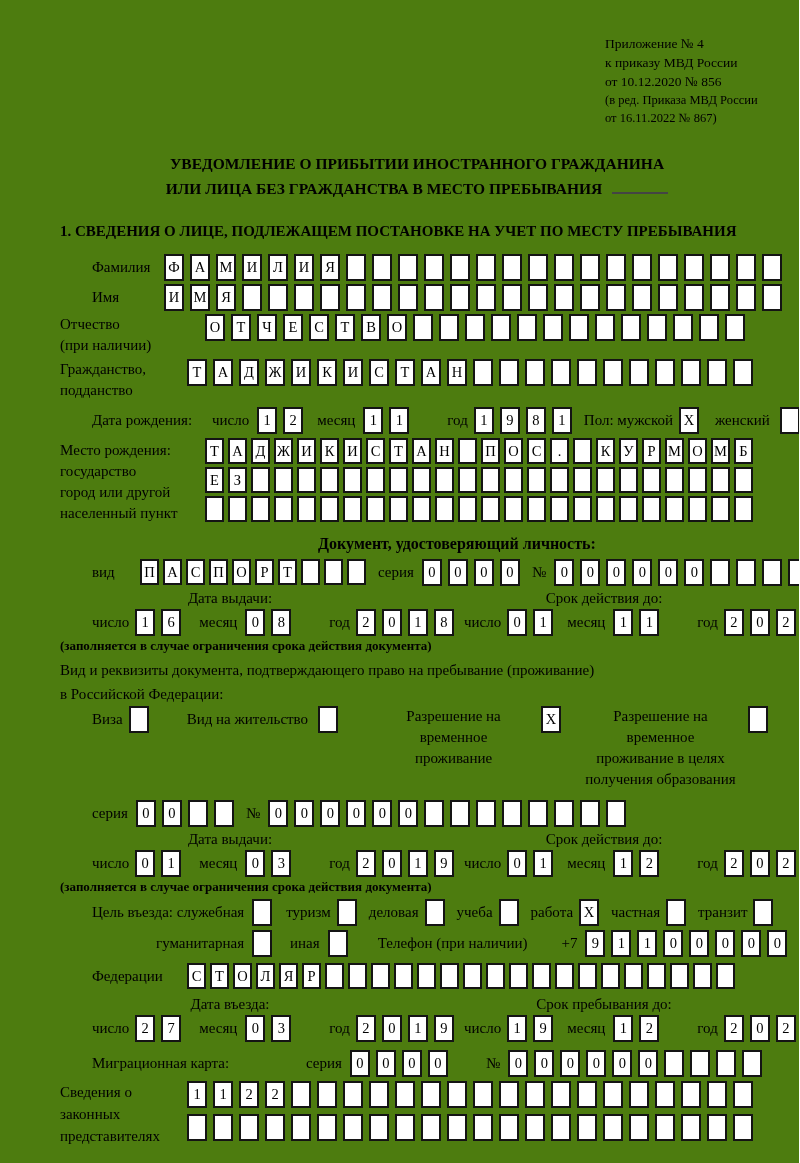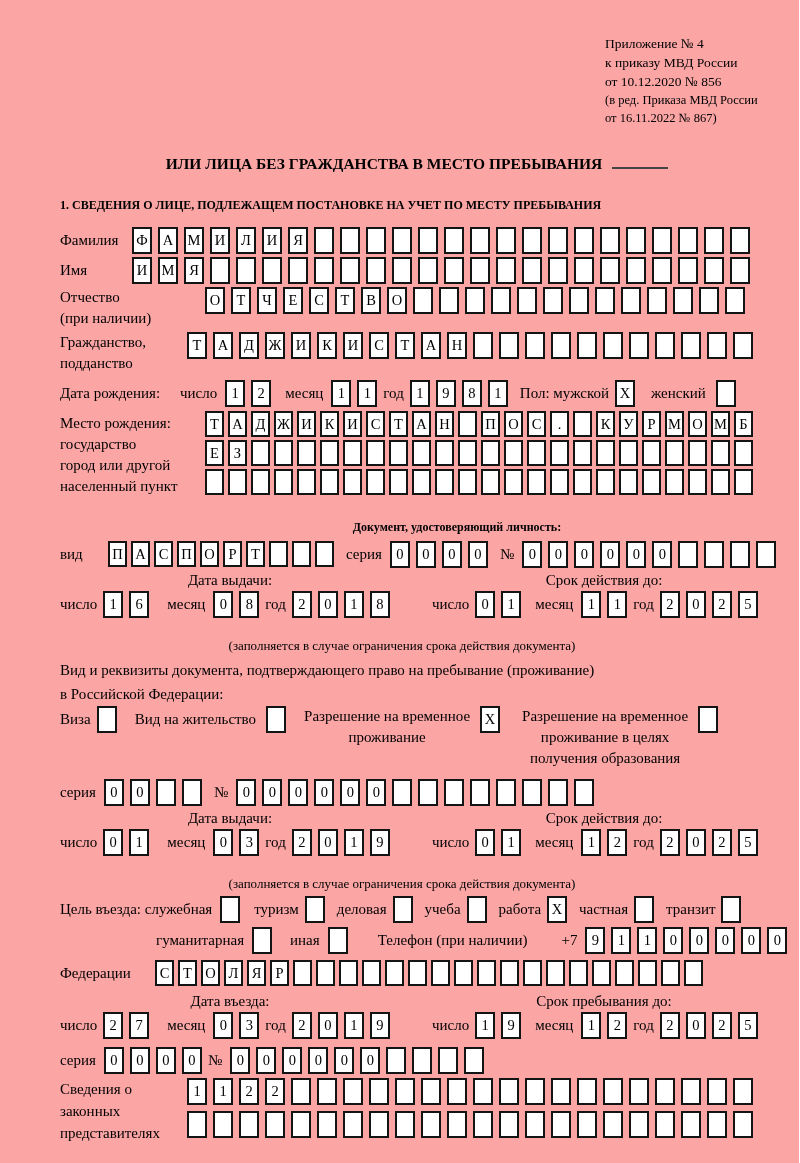--- a/index.html
+++ b/index.html
@@ -1,56 +1,56 @@
 <!DOCTYPE html>
 <html><head>
 <meta charset="utf-8">
 <style>
   html,body { margin:0; padding:0; background:#fff; }
   .page {
     width:799px; height:1163px; box-sizing:border-box;
     padding:34px 25px 10px 60px;
     font-family:"Liberation Serif", serif; color:#000;
-    font-size:15px; overflow:hidden; background:#fca5a5;
+    font-size:15px; overflow:hidden; background:#4d7c0f;
   }
   .law-ref { margin-left:545px; line-height:19px; font-size:13.5px; }
   .law-ref .small { font-size:12.5px; line-height:18px; }
   .forma { text-align:right; font-weight:bold; font-size:16px; margin-top:22px; padding-right:28px; letter-spacing:0.5px; }
   .title { text-align:center; font-weight:bold; font-size:15.5px; line-height:25px; margin-top:24px; }
   .uline { display:inline-block; width:56px; border-bottom:2px solid #444; margin-left:10px; height:14px; }
-  .sec { font-weight:bold; font-size:12px; margin-top:22px; margin-bottom:14px; }
+  .sec { font-weight:bold; font-size:15px; margin-top:22px; margin-bottom:14px; }
 
   .frow { display:flex; align-items:flex-start; margin-bottom:3px; }
-  .lbl { line-height:27px; white-space:nowrap; }
+  .lbl { line-height:27px; white-space:nowrap;margin-left:32px; }
   .lbl2 { line-height:21px; }
   .w72 { width:72px; flex:none; }
   .w110 { width:112px; flex:none; }
   .w127 { width:127px; flex:none; }
   .w145 { width:145px; flex:none; }
   .w48 { width:48px; flex:none; }
   .g6 { margin-left:6px; } .g8 { margin-left:8px; } .g10 { margin-left:10px; }
-  .g12 { margin-left:12px; } .g16 { margin-left:16px; } .g20 { margin-left:12px; }
+  .g12 { margin-left:12px; } .g16 { margin-left:16px; } .g20 { margin-left:32px; }
   .g24 { margin-left:24px; }
   .mr6 { margin-right:6px; } .mr8 { margin-right:8px; } .mr10 { margin-right:10px; }
 
   .cells { display:inline-flex; flex-wrap:nowrap; }
   .cell {
     display:inline-block; box-sizing:border-box;
     width:20px; height:27px; border:2px solid #141414; margin-right:6px;
     text-align:center; font-size:14.5px; line-height:23px; background:#fff;
   }
   .cells.t .cell { width:19px; height:26px; margin-right:4px; line-height:22px; }
-  .doc-head { text-align:center; font-weight:bold; font-size:12px; margin:22px 0 6px 80px; }
+  .doc-head { text-align:center; font-weight:bold; font-size:16px; margin:10px 0 6px 80px; }
   .dates-heads { display:flex; margin-top:4px;justify-content:space-between; }
   .dh-left { width:340px; text-align:center; }
   .dh-right { width:340px; text-align:center; }
   .dates-row { display:flex; align-items:flex-start; margin-top:2px; }
   .dg { display:flex; align-items:flex-start; }
   .dg-left { width:372px; flex:none; }
-  .note { text-align:center; font-size:13px; padding-right:30px; margin-top:20px; margin-bottom:4px; }
+  .note { text-align:left; font-size:13px; padding-right:30px; margin-top:2px; margin-bottom:4px;font-weight:bold; }
   .plain { line-height:24px; }
   .opt { text-align:center; line-height:21px; }
   .rep-wrap { display:flex; align-items:flex-start; margin-top:4px; }
   .rep-labels { width:127px; flex:none; line-height:22px; }
   .rep-cells .frow { margin-bottom:6px; }
   .vtop { display:flex; align-items:flex-start; }
 </style>
 </head>
 <body>
 
@@ -59,20 +59,21 @@
   <div class="law-ref">
     <div>Приложение № 4</div>
     <div>к приказу МВД России</div>
     <div>от 10.12.2020 № 856</div>
     <div class="small">(в ред. Приказа МВД России</div>
     <div class="small">от 16.11.2022 № 867)</div>
   </div>
 
 
   <div class="title">
+    <div>УВЕДОМЛЕНИЕ О ПРИБЫТИИ ИНОСТРАННОГО ГРАЖДАНИНА</div>
     <div><span>ИЛИ ЛИЦА БЕЗ ГРАЖДАНСТВА В МЕСТО ПРЕБЫВАНИЯ</span><span class="uline"></span></div>
   </div>
 
   <div class="sec">1. СВЕДЕНИЯ О ЛИЦЕ, ПОДЛЕЖАЩЕМ ПОСТАНОВКЕ НА УЧЕТ ПО МЕСТУ ПРЕБЫВАНИЯ</div>
 
   <div class="frow">
     <span class="lbl w72">Фамилия</span>
     <span class="cells">
         <span class="cell">Ф</span>
         <span class="cell">А</span>
@@ -625,20 +626,21 @@
       <span class="cells">
           <span class="cell">2</span>
           <span class="cell">0</span>
           <span class="cell">2</span>
           <span class="cell">5</span>
         </span>
     </div>
   </div>
 
   <div class="frow" style="margin-top:8px;">
+    <span class="lbl" style="width:182px;flex:none;">Миграционная карта:</span>
     <span class="lbl mr8">серия</span>
     <span class="cells">
         <span class="cell">0</span>
         <span class="cell">0</span>
         <span class="cell">0</span>
         <span class="cell">0</span>
       </span>
     <span class="lbl g4 mr8">№</span>
     <span class="cells">
         <span class="cell">0</span>

